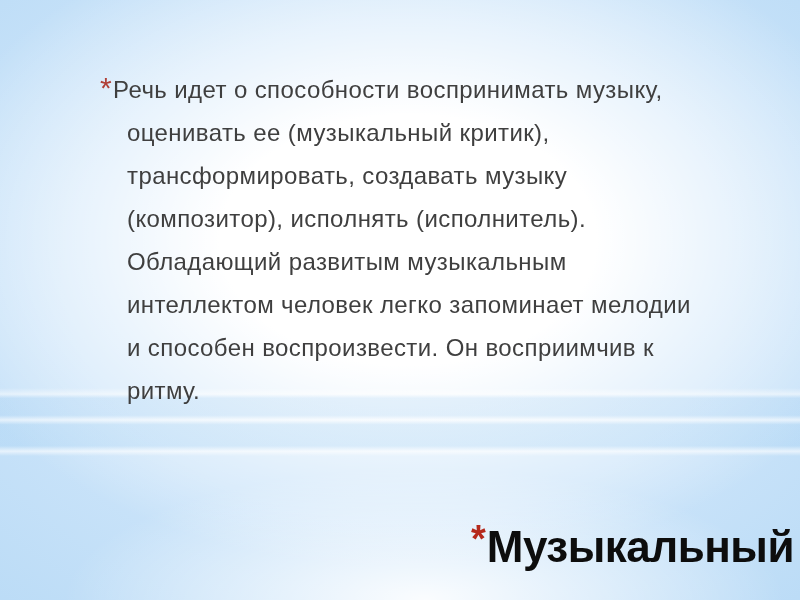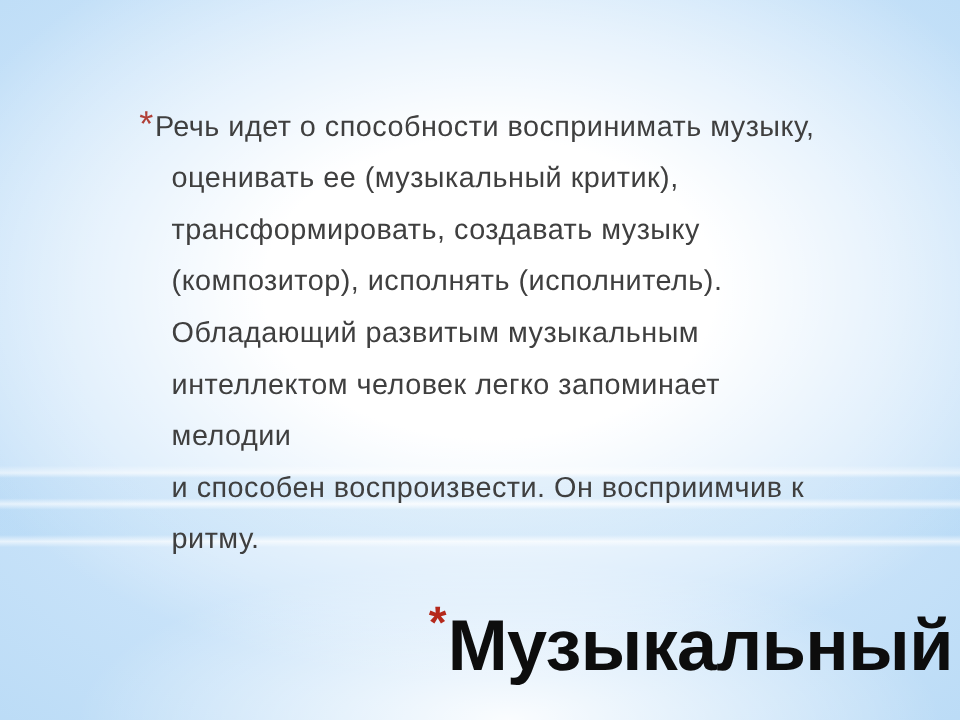--- a/index.html
+++ b/index.html
@@ -38,21 +38,21 @@
       rgba(255,255,255,0.60) 93%,
       rgba(255,255,255,0)    100%);
   }
   .body-box {
     position: absolute;
     left: 100px;
     top: 66px;
     width: 600px;
   }
   .body-para {
-    margin: 16px;
+    margin: 0;
     padding-left: 27px;
     text-indent: -27px;
     font-size: 24px;
     line-height: 43px;
     letter-spacing: 0.4px;
     color: var(--body-text, #3f3f3f);
   }
   .bullet {
     color: var(--bullet-red, #b04038);
     font-size: 30px;
@@ -72,21 +72,21 @@
     display: inline-block;
     color: var(--title-bullet-red, #b5291c);
     font-size: 38px;
     font-weight: bold;
     vertical-align: top;
     position: relative;
     top: -4px;
     margin-right: 1px;
   }
   .title-run {
-    font-size: 60px;
+    font-size: 44px;
     font-weight: bold;
     letter-spacing: -0.5px;
     color: var(--title-text, #0d0d0d);
   }
 </style>
 </head>
 <body>
 
 <div class="slide">
 

